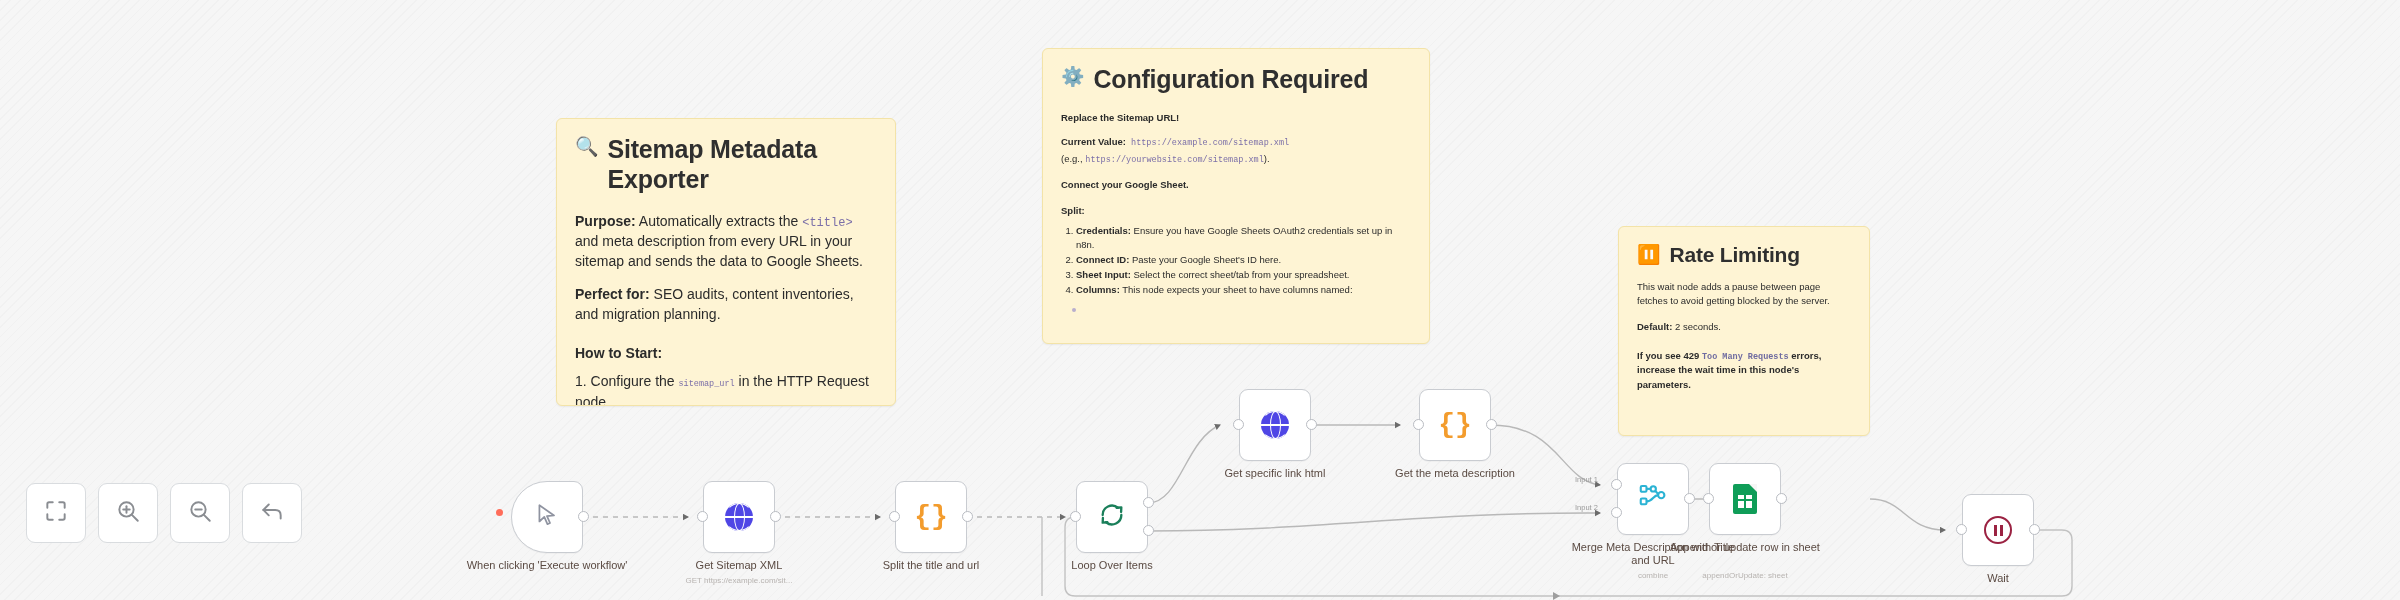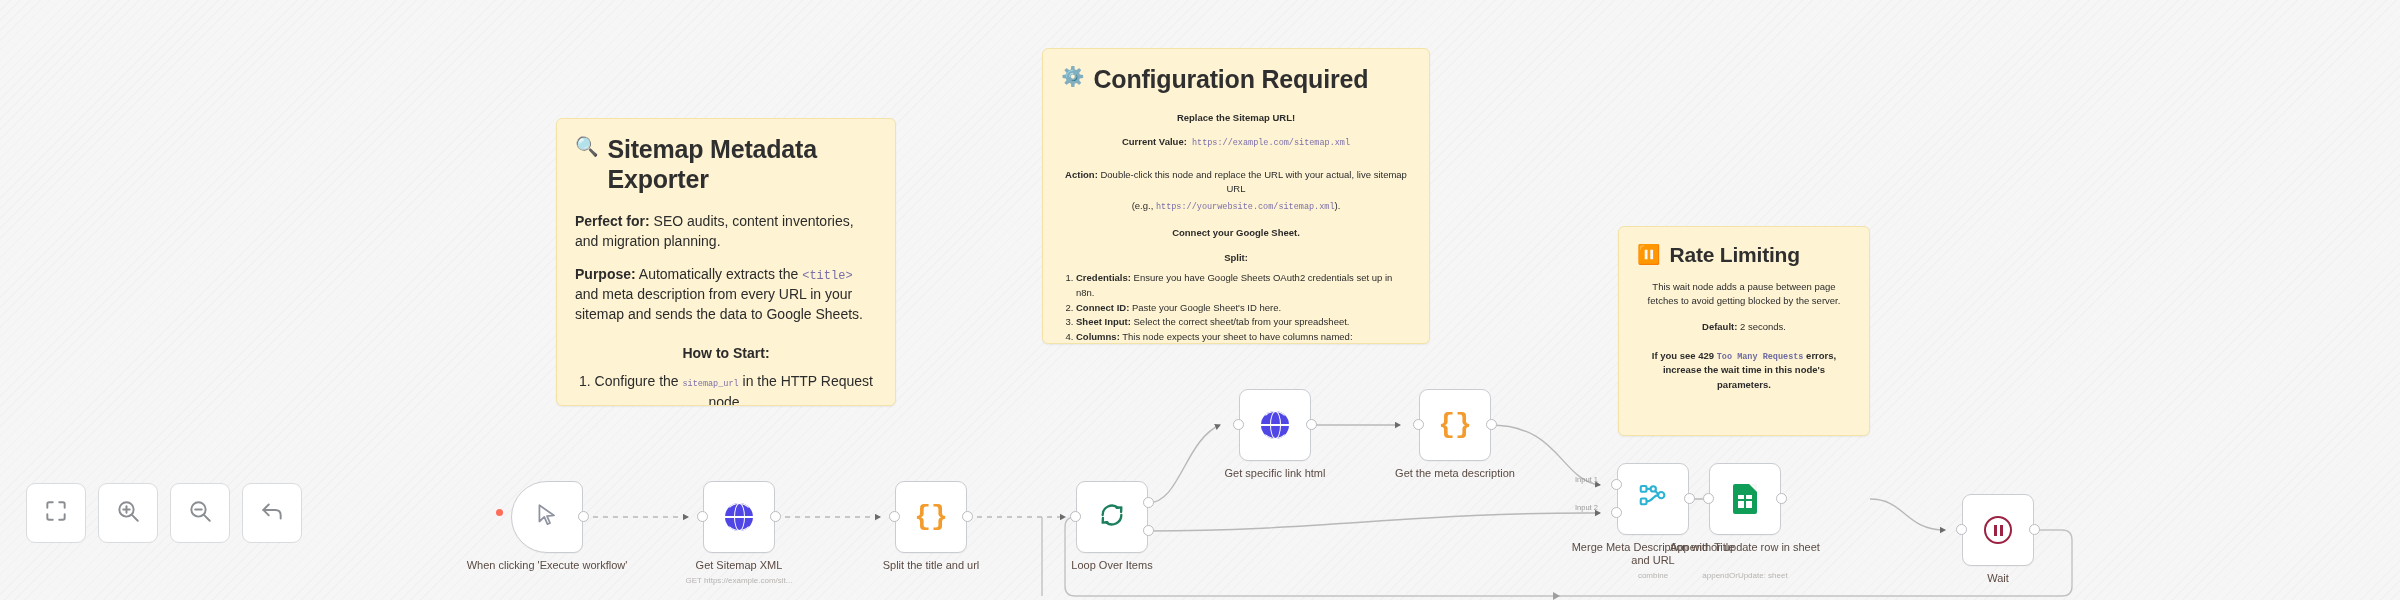--- a/index.html
+++ b/index.html
@@ -42,21 +42,21 @@
     align-items:flex-start;
     gap:9px;
   }
   .sticky h2 .ico{flex:0 0 auto;font-size:19px;line-height:1.3;}
   .sticky p{margin:0 0 13px 0;font-size:13.5px;line-height:1.42;}
   .sticky b{font-weight:700;}
   .sticky code{
     font-family:"Liberation Mono",monospace;
     font-size:12px;color:#7b6fa8;
   }
-  .sticky .sm{font-size:9.5px;line-height:1.5;margin:0 0 5px 0;text-align:center;}
+  .sticky .sm{font-size:9.5px;line-height:1.5;margin:0 0 5px 0;}
   .sticky .sm b{font-weight:700;}
   .sticky .sm code{font-size:8.5px;}
   .sticky ol{margin:0 0 7px 0;padding-left:15px;}
   .sticky ol li{font-size:9.5px;line-height:1.55;}
   .sticky ul{margin:2px 0 0 0;padding-left:22px;list-style:none;}
   .sticky ul li{font-size:9px;line-height:1.65;position:relative;}
   .sticky ul li:before{
     content:"";position:absolute;left:-11px;top:4px;
     width:4px;height:4px;border-radius:50%;background:#b9aecd;
   }
@@ -215,46 +215,43 @@
       <path d="M1042,517 L1042,596" stroke="#c2c2c2"></path>
     </g>
   </svg>
 
   <div class="sticky" id="note-overview">
     <h2>
       <span class="ico">🔍</span>
       <span>Sitemap Metadata Exporter</span>
     </h2>
     <p>
+      <b>Purpose:</b><span> Automatically extracts the </span><code>&lt;title&gt;</code><span> and meta description from every URL in your sitemap and sends the data to Google Sheets.</span>
+    </p>
+    <p>
       <b>Perfect for:</b><span> SEO audits, content inventories, and migration planning.</span>
-    </p>
-    <p>
-      <b>Purpose:</b><span> Automatically extracts the </span><code>&lt;title&gt;</code><span> and meta description from every URL in your sitemap and sends the data to Google Sheets.</span>
     </p>
     <p class="sm" style="margin-top:18px;margin-bottom:7px;">
       <b>How to Start:</b>
     </p>
     <p class="sm">
       <span>1. Configure the </span><code>sitemap_url</code><span> in the HTTP Request node.</span>
     </p>
   </div>
 
   <div class="sticky" id="note-config">
     <h2>
       <span class="ico">⚙️</span>
       <span>Configuration Required</span>
     </h2>
     <p class="sm" style="margin-bottom:10px;">
       <b>Replace the Sitemap URL!</b>
     </p>
-    <p class="sm" style="margin-bottom:18px;">
+    <p class="sm" style="margin-bottom:2px;">
       <b>Current Value:</b><code> https://example.com/sitemap.xml</code>
-    </p>
-    <p class="sm" style="margin-bottom:3px;">
-      <b>Action:</b><span> Double-click this node and replace the URL with your actual, live sitemap URL</span>
     </p>
     <p class="sm" style="margin-bottom:12px;">
       <span>(e.g., </span><code>https://yourwebsite.com/sitemap.xml</code><span>).</span>
     </p>
     <p class="sm" style="margin-bottom:11px;">
       <b>Connect your Google Sheet.</b>
     </p>
     <p class="sm" style="margin-bottom:6px;">
       <b>Split:</b>
     </p>

